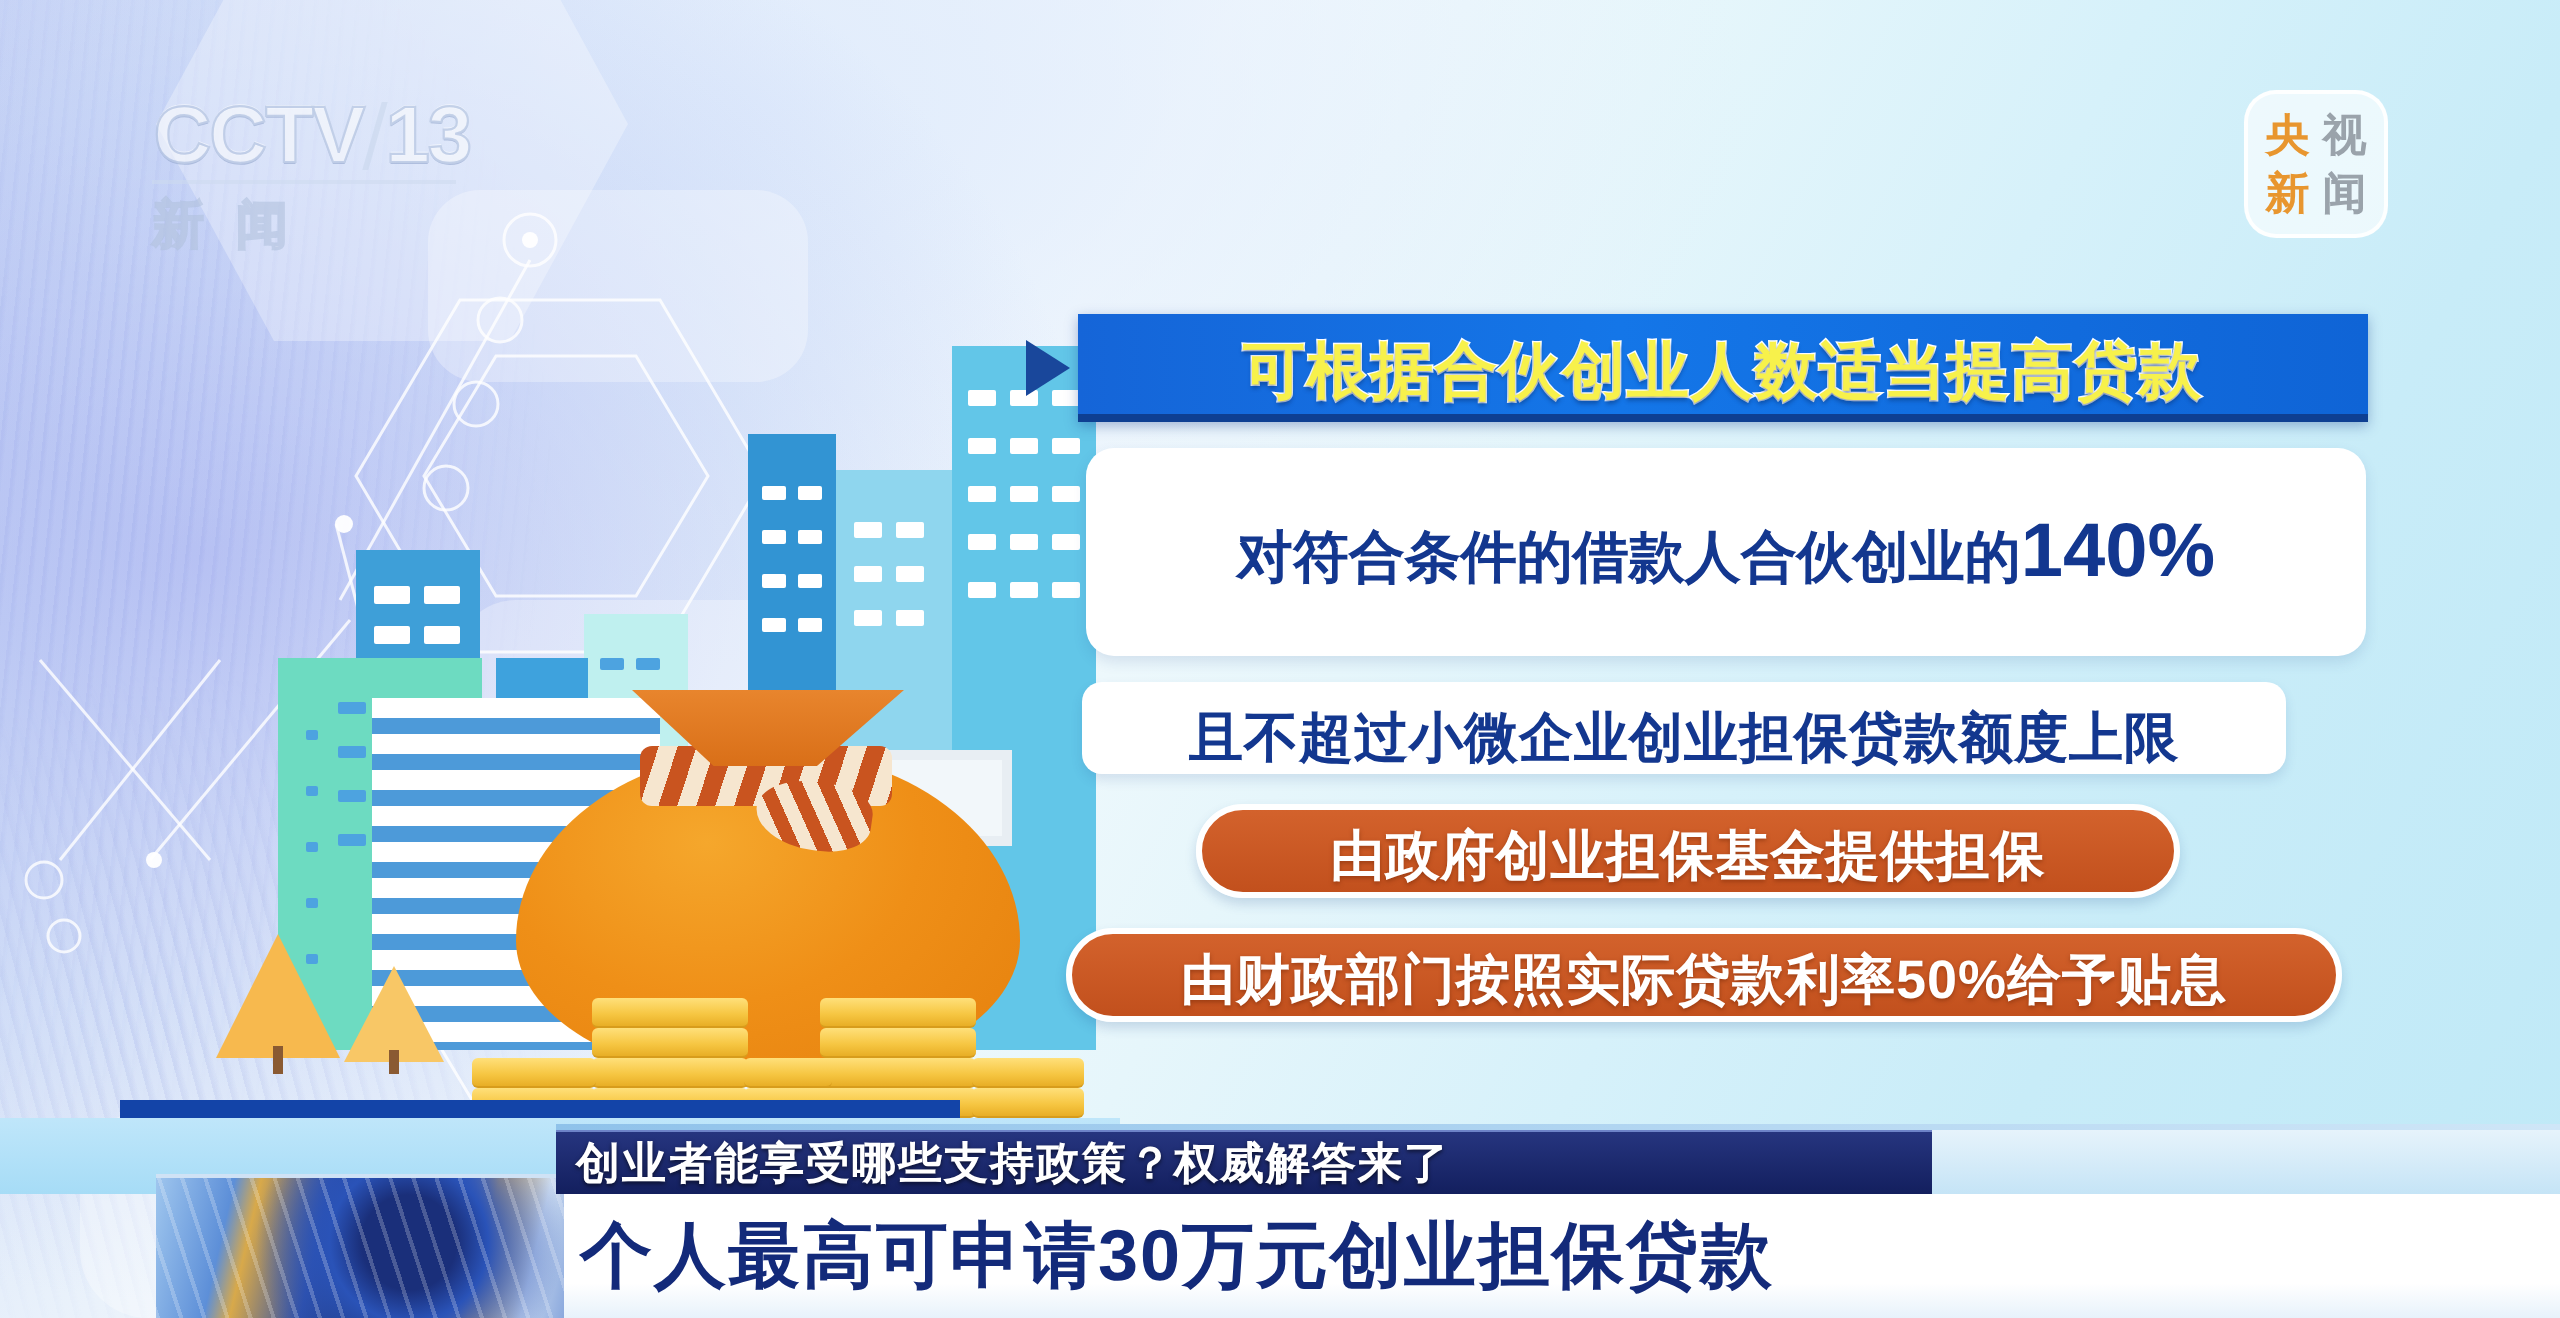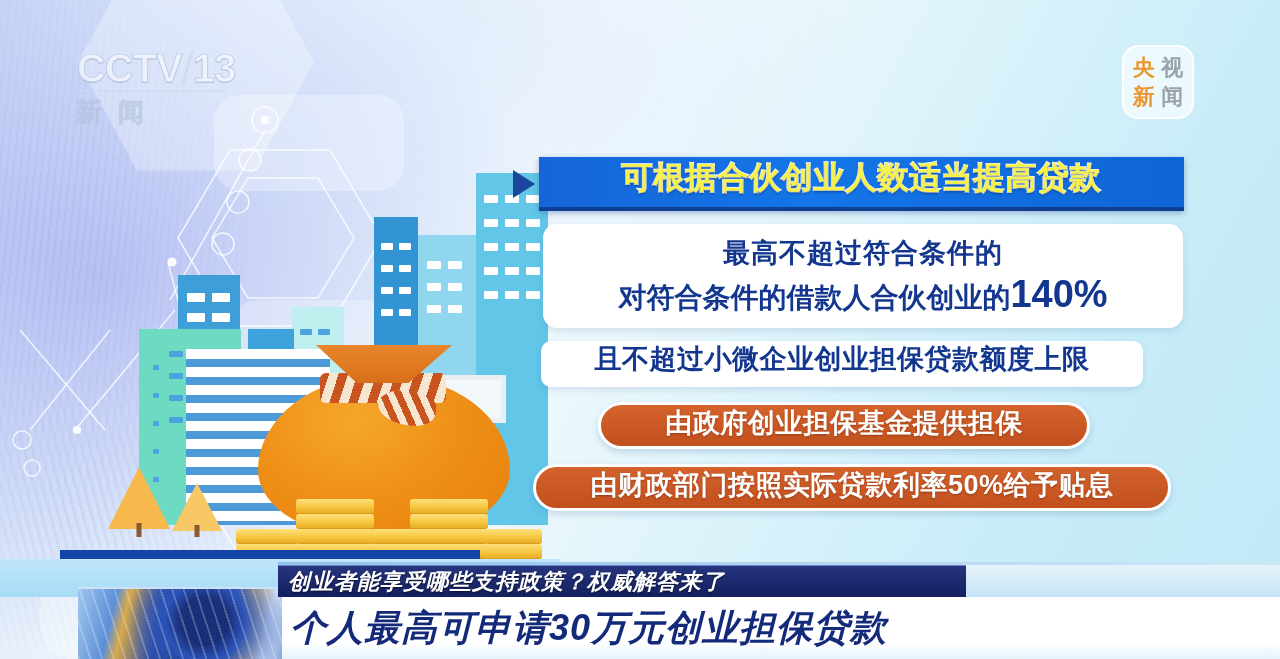--- a/index.html
+++ b/index.html
@@ -122,21 +122,21 @@
   
   #panel{ position:absolute; left:0; top:0; width:1280px; height:560px; }
 
   .lead{
     position:absolute; left:538px; top:104px; width:640px;
     text-align:center; font-size:30px; font-weight:700; color:#12378f;
     letter-spacing:1px;
     text-shadow:0 2px 3px rgba(255,255,255,.9);
   }
 
-  .row{ position:absolute; display:flex; align-items:flex-start; }
+  .row{ position:absolute; display:flex; align-items:flex-end; }
 
   
   #bar-blue{
     left:539px; top:157px; width:645px; height:54px;
     background:linear-gradient(90deg,#1565d8 0%,#1476e8 42%,#0f64d6 100%);
     border-bottom:4px solid #0e3f92;
     box-shadow:0 2px 6px rgba(20,60,140,.35);
     justify-content:center;
   }
   #bar-blue .txt{
@@ -183,21 +183,21 @@
     left:533px; top:464px; width:638px; height:47px;
     background:linear-gradient(180deg,#d3622c,#c2501d);
     border:3px solid #ffffff; border-radius:24px;
     box-shadow:0 3px 6px rgba(30,70,140,.18);
     justify-content:center;
   }
   .pilltxt{ font-size:27px; font-weight:700; color:#ffffff; letter-spacing:.5px;
             text-shadow:0 1px 2px rgba(110,35,5,.5); }
 
   
-  #lowerthird{ position:absolute; left:0; bottom:0; width:1280px; height:96px;font-style:italic; }
+  #lowerthird{ position:absolute; left:0; bottom:0; width:1280px; height:96px; }
 
   #lt-thumb{
     position:absolute; left:78px; bottom:0; width:204px; height:72px;
     background:
       radial-gradient(circle at 62% 46%, #1a2f7a 0 18%, #2a53b8 30%, rgba(42,83,184,0) 58%),
       linear-gradient(103deg,#9fc6ee 0%,#5d8fd8 18%,#d8a94a 24%,#2f4fa8 40%,#12204f 55%,#4a6fd0 70%,#e8b75a 78%,#c8d8ef 90%,#8aa8dd 100%);
     border-top:2px solid #cfe2f5;
   }
   #lt-thumb .swirl{
     position:absolute; inset:0;
@@ -418,21 +418,20 @@
   <div id="panel">
 
 
     <div id="arrow"></div>
 
     <div class="row" id="bar-blue">
       <span class="txt">可根据合伙创业人数适当提高贷款</span>
     </div>
 
     <div class="row" id="card-110">
-      <span class="l1">最高不超过符合条件的</span>
       <span class="l2"><span>对符合条件的借款人合伙创业的</span><span class="big">140%</span></span>
     </div>
 
     <div class="row" id="pill-fund">
       <span class="pilltxt">由政府创业担保基金提供担保</span>
     </div>
 
     <div class="row" id="card-cap">
       <span class="txt">且不超过小微企业创业担保贷款额度上限</span>
     </div>

